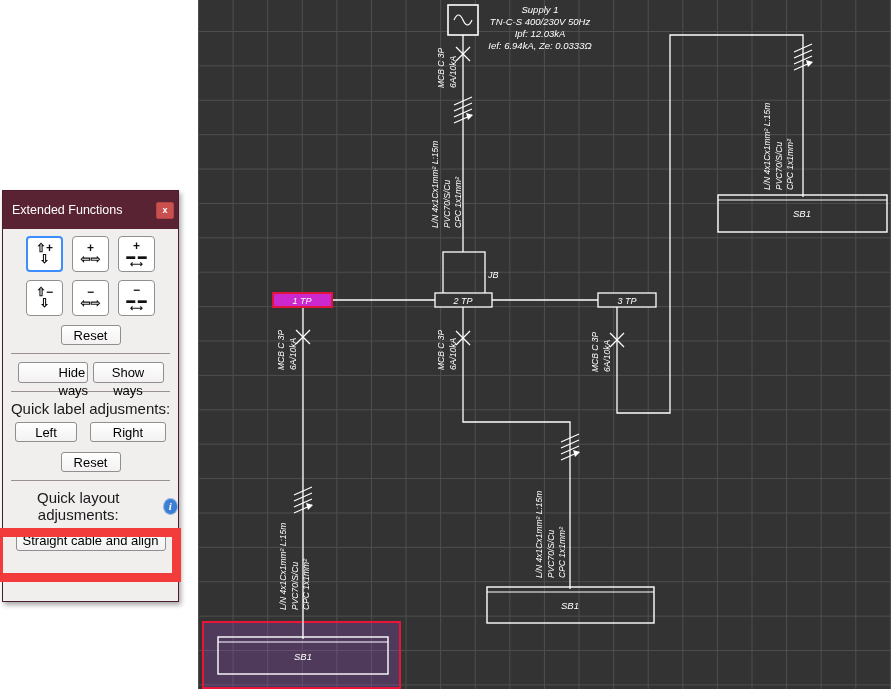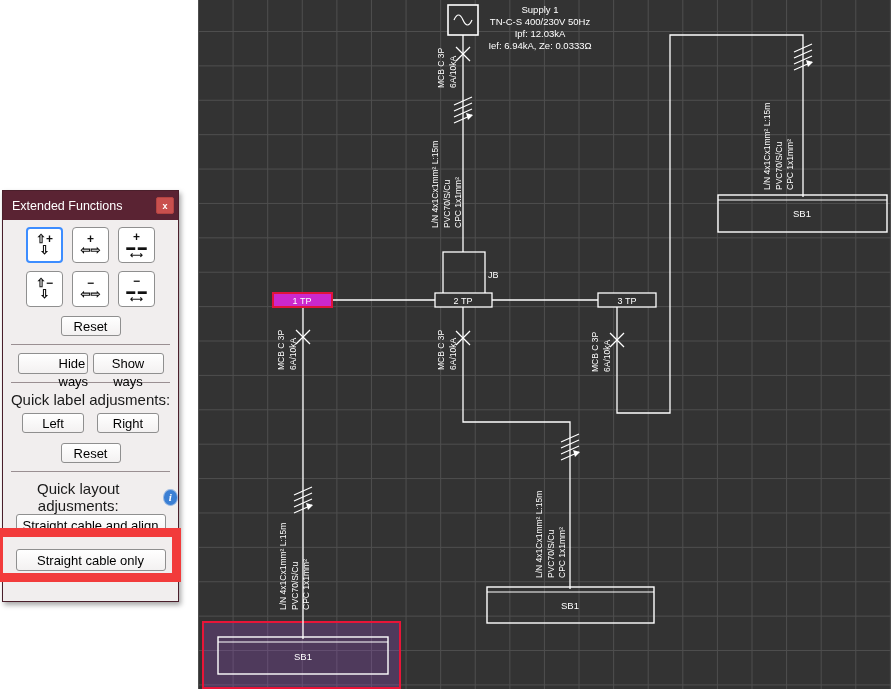--- a/index.html
+++ b/index.html
@@ -9,37 +9,38 @@
   }
   
   .canvas{
     position:absolute;left:198px;top:0;width:693px;height:689px;
     background-color:#333333;
     background-image:
       linear-gradient(to right,#4e4e4e 1px,transparent 1px),
       linear-gradient(to bottom,#4e4e4e 1px,transparent 1px);
     background-size:34.6px 34.4px;
     background-position:0px -3.4px;
+    font-style:italic;
   }
   svg.schematic{position:absolute;left:0;top:0;}
   svg text{font-family:"Liberation Sans",sans-serif;fill:#ffffff;}
   .wire{stroke:#ffffff;stroke-width:1.3;fill:none;}
   .sym{stroke:#ffffff;stroke-width:1.2;fill:none;}
   .lbl-v{font-size:8.5px;}
   .lbl-s{font-size:9px;}
   .lbl-b{font-size:9.5px;}
 
   
   .panel{
     position:absolute;left:2px;top:190px;width:177px;height:412px;
     background:#f1eeee;border:1.5px solid #4a1f2b;box-sizing:border-box;
     box-shadow:2px 3px 5px rgba(0,0,0,.35);
   }
   .titlebar{
-    height:29px;background:#5a2333;color:#fff;display:flex;align-items:center;
+    height:38px;background:#5a2333;color:#fff;display:flex;align-items:center;
     padding:0 4px 0 9px;font-size:12.5px;
   }
   .close-btn{
     margin-left:auto;width:16px;height:15px;background:#c9504e;color:#fff;
     font-size:9px;font-weight:bold;display:flex;align-items:center;justify-content:center;
     border-radius:2px;border:1px solid #b24341;
   }
   .icon-grid{display:flex;flex-wrap:wrap;justify-content:center;gap:8px 9px;padding:7px 10px 6px;}
   .icon-btn{
     width:37px;height:36px;background:#fff;border:1px solid #8f8f8f;border-radius:4px;
@@ -205,29 +206,28 @@
   <div class="row-center" style="gap:5px;">
     <button class="btn" style="width:70px;height:21px;padding-left:40px;">Hide ways</button>
     <button class="btn" style="width:71px;height:21px;">Show ways</button>
   </div>
 
   <hr class="sep">
 
   <div class="section-label">Quick label adjusments:</div>
   <div class="row-center" style="gap:13px;">
     <button class="btn" style="width:62px;">Left</button>
-    <button class="btn" style="width:62px;">Right</button>
+    <button class="btn" style="width:76px;">Right</button>
   </div>
   <div class="row-center" style="margin-top:10px;">
     <button class="btn" style="width:60px;">Reset</button>
   </div>
 
   <hr class="sep">
 
-  <div class="row-center" style="gap:9px;margin-bottom:0;">
+  <div class="row-center" style="gap:9px;margin-bottom:6px;">
     <span class="section-label" style="margin:0;">Quick layout adjusments:</span>
     <span class="info-icon">i</span>
   </div>
   <button class="btn stack-btn">Straight cable and align</button>
-  <button class="btn stack-btn">Straight cable only</button>
 </div>
 
 <div class="highlight-box"></div>
 
 </body></html>

